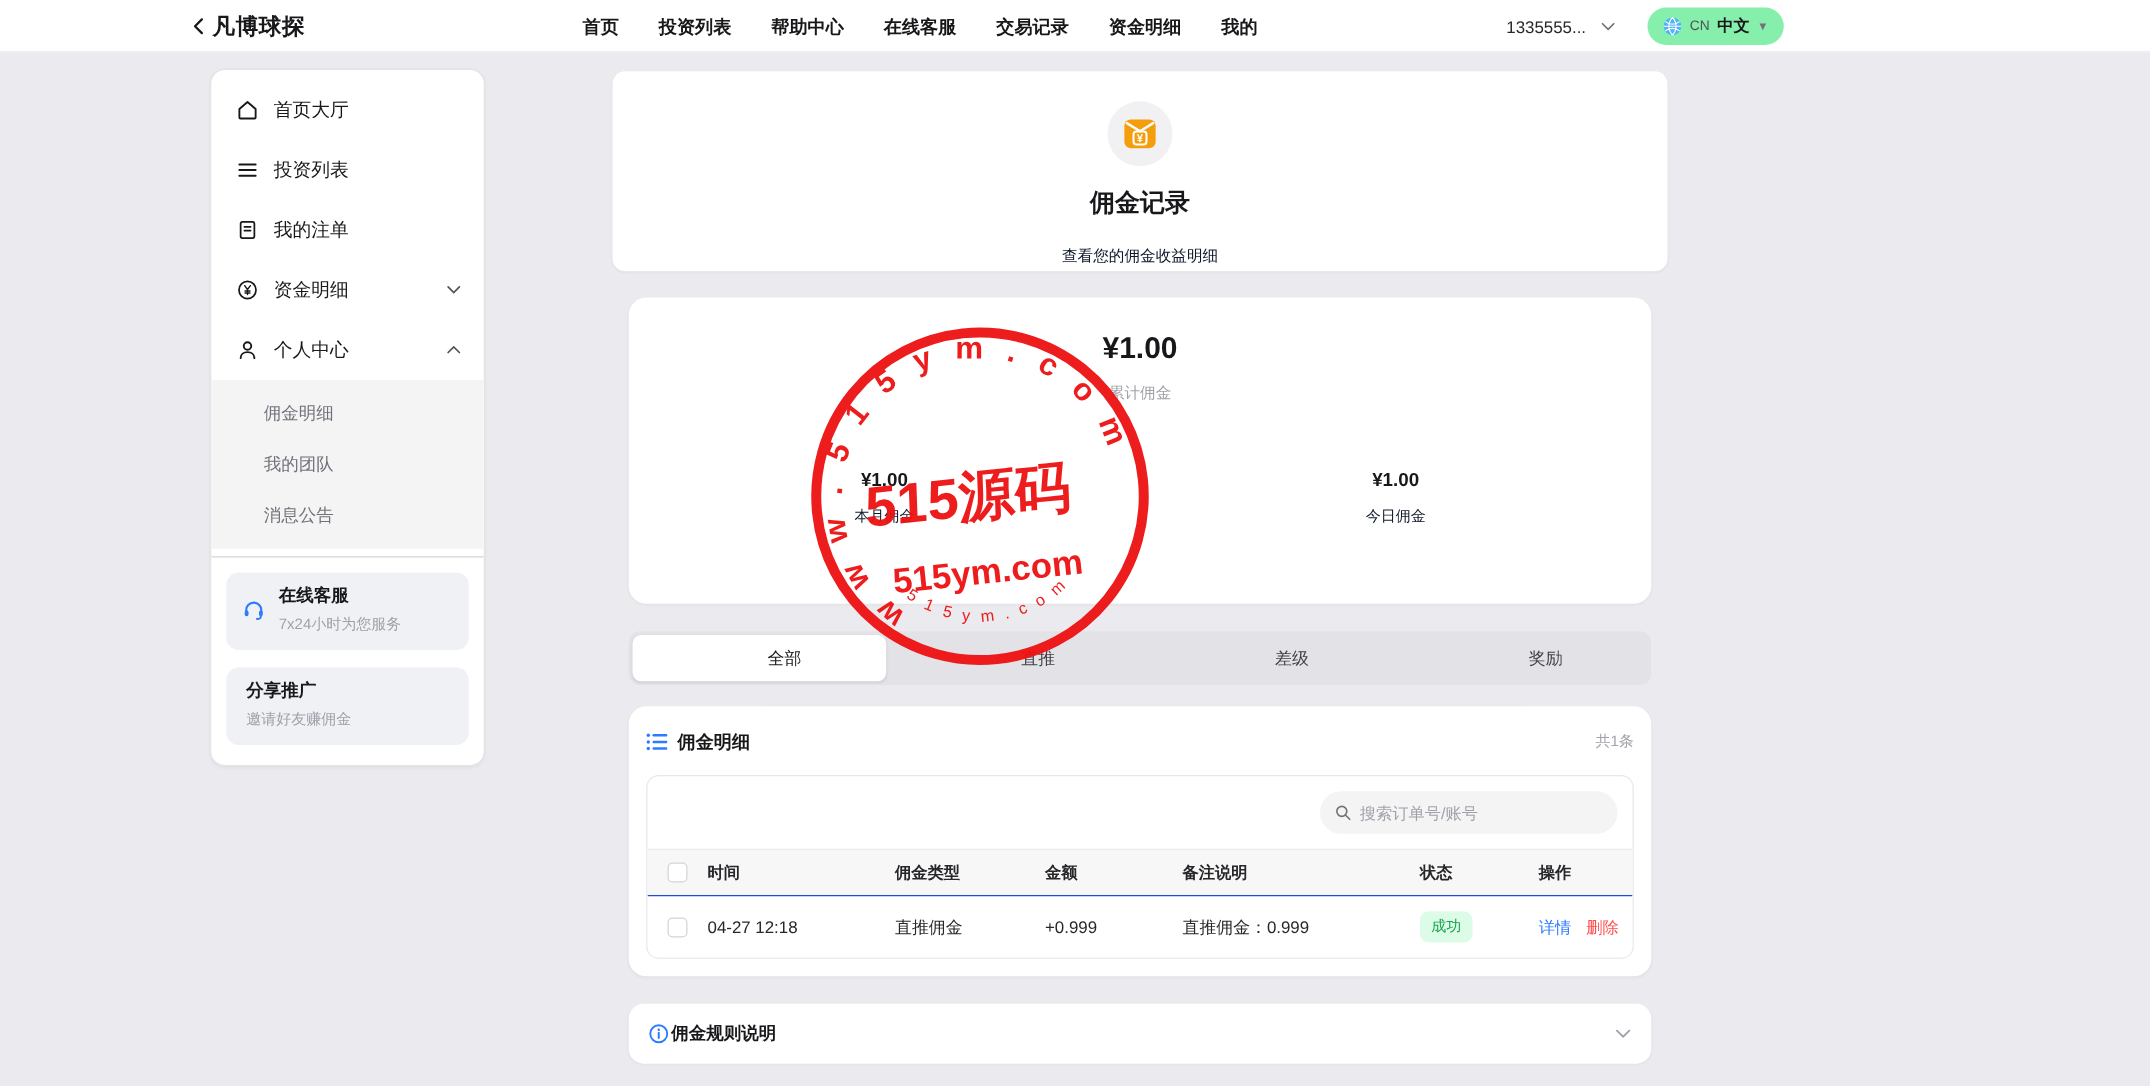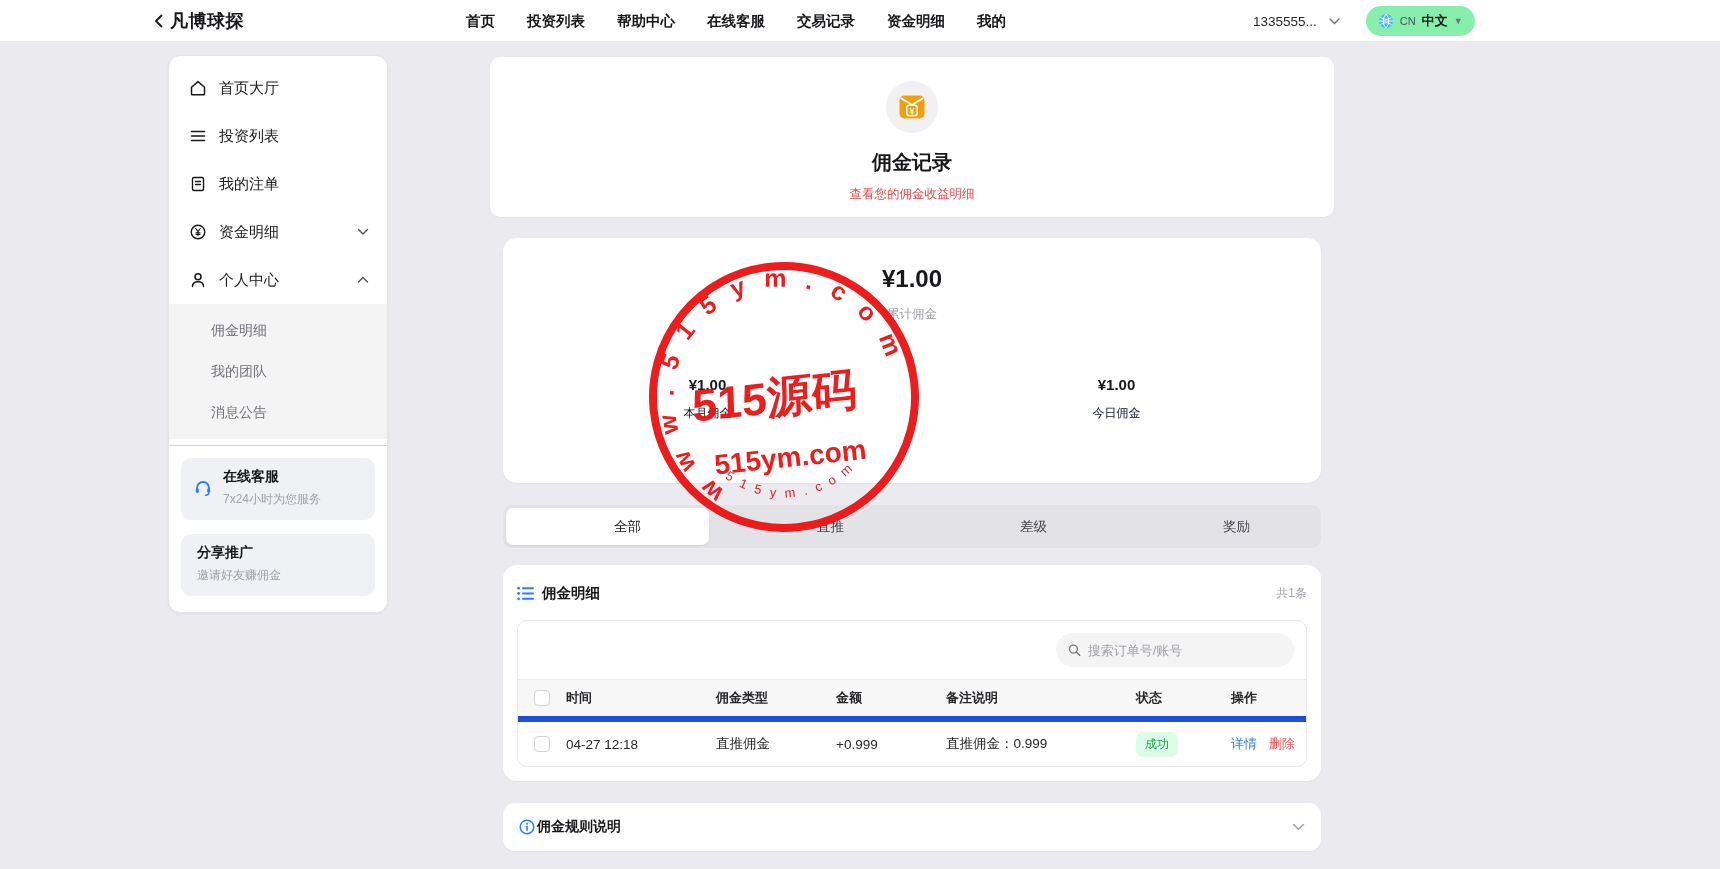--- a/index.html
+++ b/index.html
@@ -7,21 +7,21 @@
   body { font-family:"Liberation Sans","DejaVu Sans",sans-serif; background:#ebebef; color:#18181b; overflow:hidden; }
   .page { position:relative; width:1720px; height:869px; }
 
   
   .navbar { position:absolute; left:0; top:0; width:1720px; height:42px; background:#fff; border-bottom:1px solid #e7e7ea; z-index:20; }
   .nav-left { position:absolute; left:152px; top:0; height:42px; display:flex; align-items:center; gap:4px; }
   .back-btn { display:flex; align-items:center; cursor:pointer; }
   .brand { font-size:18px; font-weight:bold; letter-spacing:.5px; }
   .nav-links { position:absolute; left:466px; top:0; height:42px; display:flex; align-items:center; gap:32px; }
   .nav-links a { font-size:14.5px; font-weight:600; color:#18181b; text-decoration:none; cursor:pointer; }
-  .nav-right { position:absolute; left:1205px; top:0; height:42px; display:flex; align-items:center; gap:26px;margin-left:48px; }
+  .nav-right { position:absolute; left:1205px; top:0; height:42px; display:flex; align-items:center; gap:26px; }
   .account { display:flex; align-items:center; gap:12px; font-size:13.5px; color:#27272a; cursor:pointer; }
   .lang-pill { display:flex; align-items:center; gap:6px; background:#86efac; border-radius:16px; height:30px; padding:0 12px; cursor:pointer; }
   .lang-code { font-size:11px; color:#52525b; }
   .lang-label { font-size:13px; font-weight:bold; }
   .lang-caret { font-size:9px; color:#71717a; }
 
   
   .sidebar { position:absolute; left:168px; top:55px; width:220px; background:#fff; border:1px solid #e4e4e7; border-radius:12px; box-shadow:0 1px 3px rgba(0,0,0,.05); padding-top:8px; z-index:10; overflow:hidden; }
   .side-item { display:flex; align-items:center; gap:12px; height:48px; padding:0 18px 0 20px; font-size:15px; font-weight:500; cursor:pointer; }
   .side-item .grow { flex:1; }
@@ -36,21 +36,21 @@
   .promo.no-icon { padding-left:16px; }
   .sidebar-bottom-pad { height:2px; }
 
   
   .main { position:absolute; left:490px; top:57px; width:844px; }
   .card { background:#fff; border-radius:12px; box-shadow:0 1px 2px rgba(0,0,0,.04); }
 
   .header-card { width:844px; height:160px; border-radius:10px; display:flex; flex-direction:column; align-items:center; padding-top:24px; }
   .hc-icon-wrap { width:52px; height:52px; border-radius:50%; background:#f1f1f4; display:flex; align-items:center; justify-content:center; }
   .hc-title { margin-top:16px; font-size:20px; font-weight:bold; }
-  .hc-sub { margin-top:10px; font-size:12.5px; color:#ef4444; }
+  .hc-sub { margin-top:21px; font-size:12.5px; color:#0f172a; }
 
   .stats-card { position:relative; margin:21px 13px 0; width:818px; height:245px; border-radius:14px; }
   .stat-total { position:absolute; top:27px; left:0; right:0; text-align:center; }
   .stat-total .v { font-size:24px; font-weight:bold; }
   .stat-total .l { margin-top:13px; font-size:12.5px; color:#a1a1aa; }
   .stats-bottom { position:absolute; top:138px; left:0; right:0; display:grid; grid-template-columns:1fr 1fr; text-align:center; }
   .stats-bottom .v { font-size:15px; font-weight:bold; }
   .stats-bottom .l { margin-top:12px; font-size:12px; color:#0f172a; }
 
   .tabs { margin:22px 13px 0; width:818px; height:43px; background:#e2e2e7; border-radius:9px; padding:3px; display:grid; grid-template-columns:repeat(4,1fr); }
@@ -61,21 +61,21 @@
   .tc-head { display:flex; align-items:center; gap:8px; height:28px; }
   .tc-title { font-size:14.5px; font-weight:bold; }
   .tc-count { margin-left:auto; font-size:12px; color:#a1a1aa; }
   .tc-inner { margin-top:13px; border:1px solid #e8e8ec; border-radius:10px; overflow:hidden; }
   .search-row { display:flex; justify-content:flex-end; padding:12px 12px; }
   .search-pill { display:flex; align-items:center; gap:7px; width:238px; height:34px; background:#f4f4f5; border-radius:17px; padding:0 12px; }
   .search-pill input { border:none; outline:none; background:transparent; font-size:13px; width:100%; font-family:inherit; color:#27272a; }
   .search-pill input::placeholder { color:#a1a1aa; }
   .tgrid { display:grid; grid-template-columns:48px 150px 120px 110px 190px 95px 1fr; align-items:center; }
   .thead { background:#f7f7f8; border-top:1px solid #ececf0; height:37px; font-size:13px; font-weight:bold; color:#27272a; }
-  .trow { height:50px; border-top:6px solid #1d4ed8; font-size:13.5px; color:#27272a; background:#fff; }
+  .trow { height:50px; border-top:1px solid #1d4ed8; font-size:13.5px; color:#27272a; background:#fff; }
   .cell-check { display:flex; justify-content:center; }
   input.cb { appearance:none; -webkit-appearance:none; width:16px; height:16px; border:1.5px solid #d4d4d8; border-radius:4px; background:#fff; cursor:pointer; }
   .badge-success { display:inline-block; background:#dcfce7; color:#16a34a; font-size:12px; padding:4px 9px; border-radius:7px; }
   .cell-actions { display:flex; gap:12px; font-size:13px; }
   .link-detail { color:#2e7bff; cursor:pointer; }
   .link-delete { color:#ff4d4f; cursor:pointer; }
 
   .rules-card { margin:22px 13px 0; width:818px; height:48px; border-radius:12px; display:flex; align-items:center; gap:2px; padding:0 16px; cursor:pointer; }
   .rules-title { font-size:14px; font-weight:bold; }
   .rules-chevron { margin-left:auto; }

